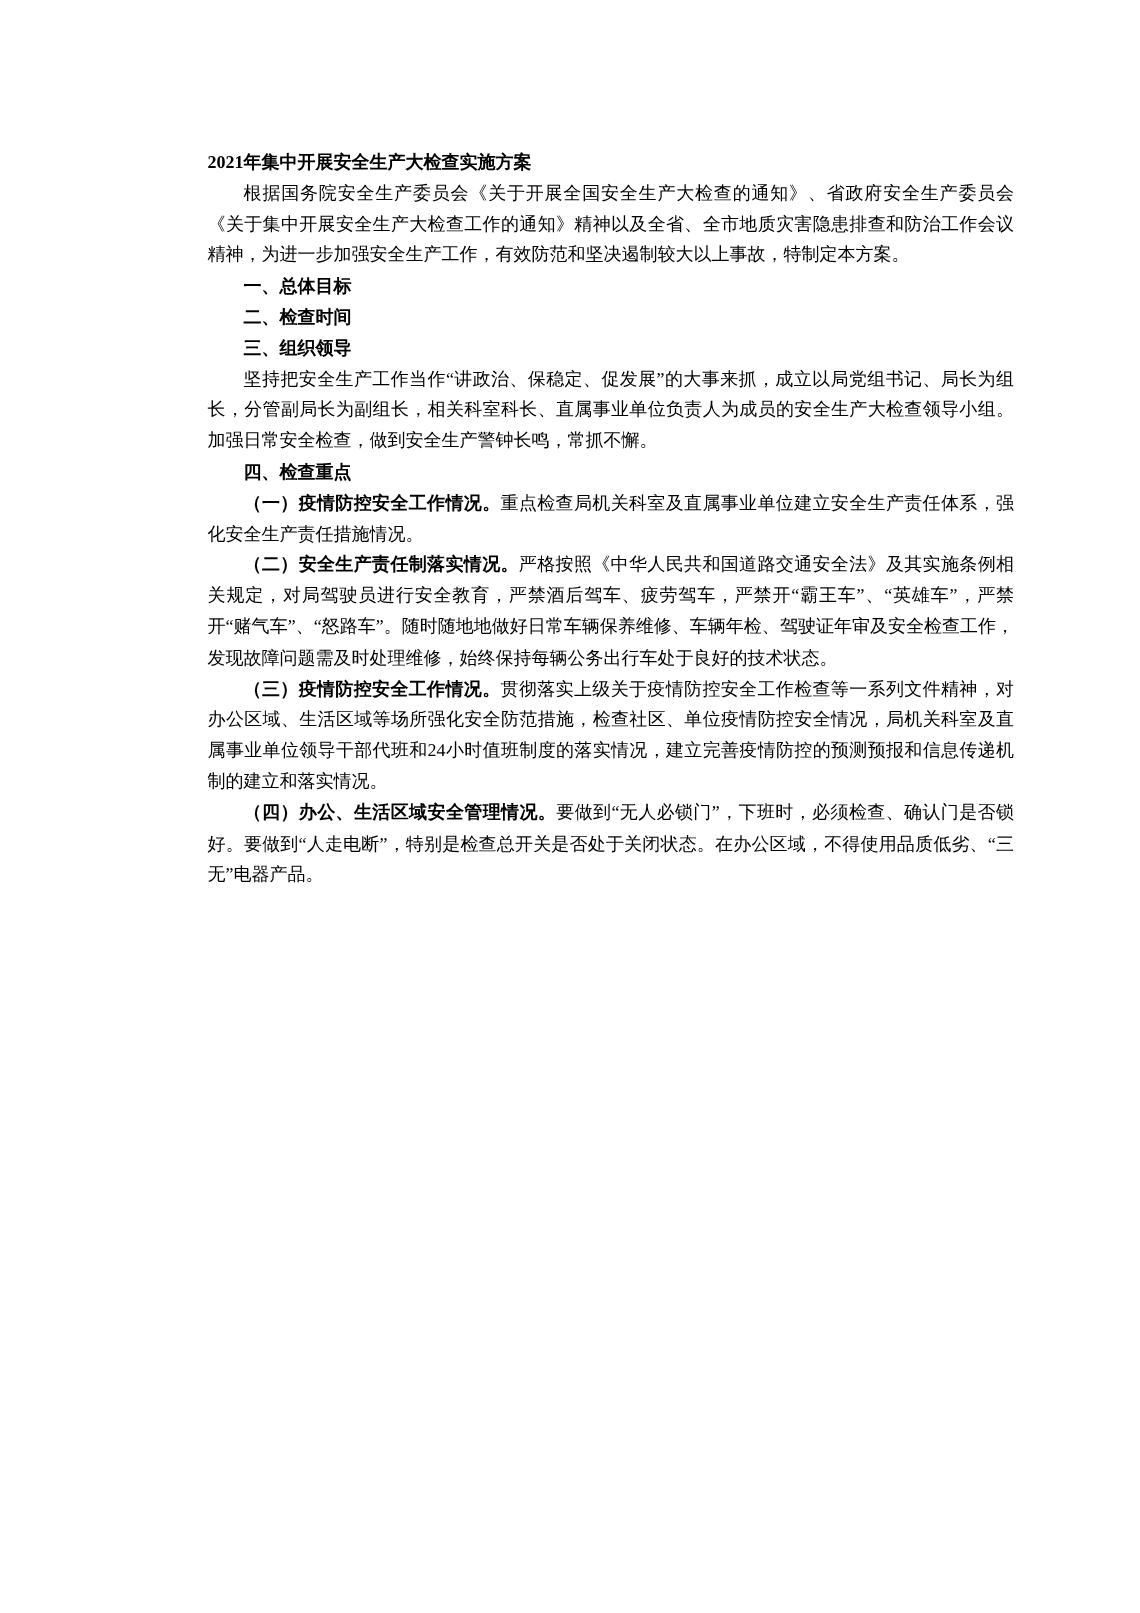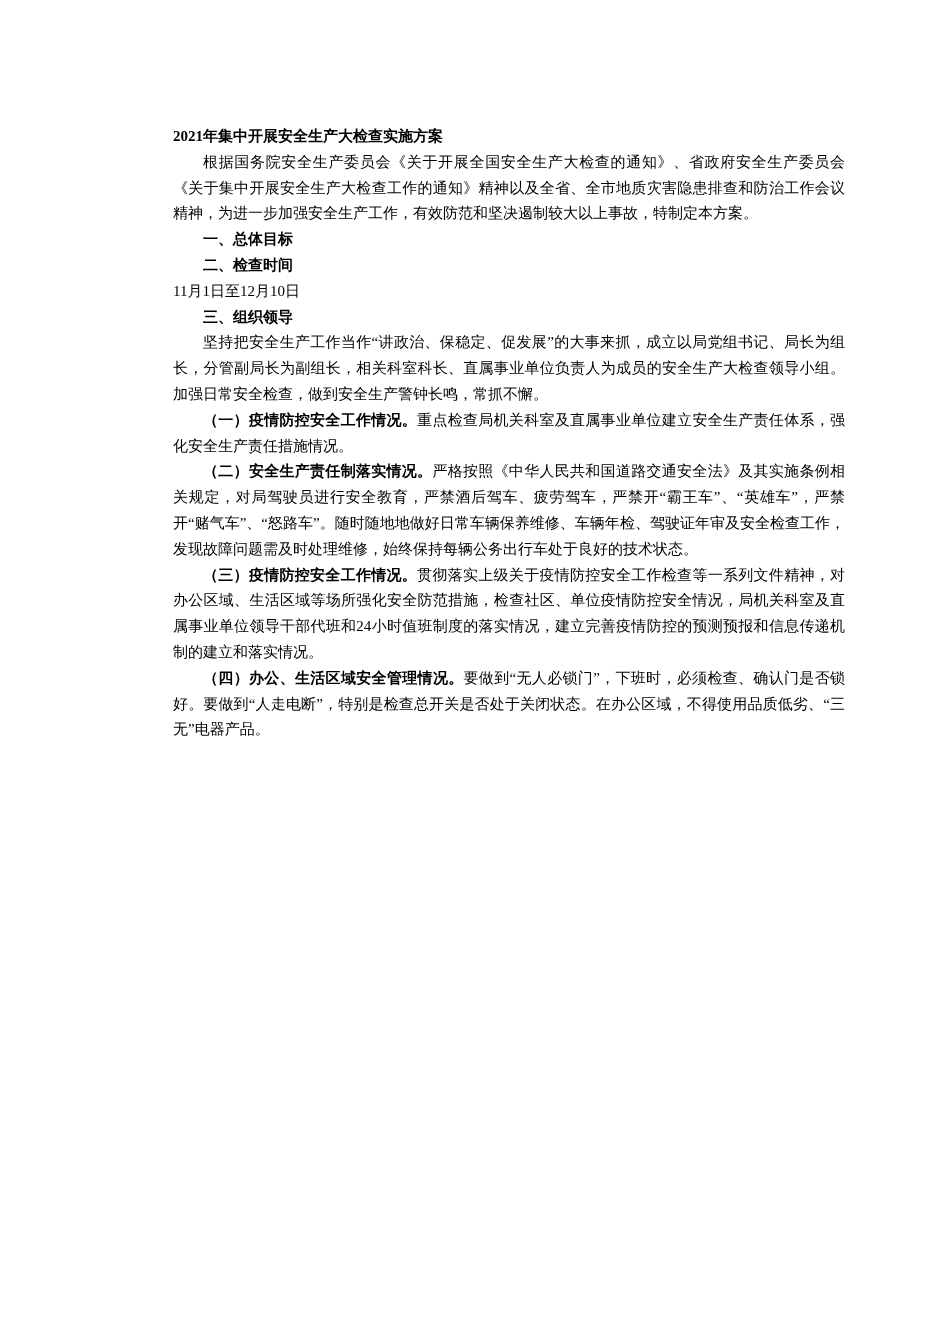--- a/index.html
+++ b/index.html
@@ -66,26 +66,26 @@
 
     <p class="doc-title">2021年集中开展安全生产大检查实施方案</p>
 
     <p>根据国务院安全生产委员会《关于开展全国安全生产大检查的通知》、省政府安全生产委员会《关于集中开展安全生产大检查工作的通知》精神以及全省、全市地质灾害隐患排查和防治工作会议精神，为进一步加强安全生产工作，有效防范和坚决遏制较大以上事故，特制定本方案。</p>
 
     <p class="section-heading">一、总体目标</p>
 
 
     <p class="section-heading">二、检查时间</p>
 
-    <p class="no-indent">11月1日至12月10日</p>
 
     <p class="section-heading">三、组织领导</p>
 
     <p>坚持把安全生产工作当作“讲政治、保稳定、促发展”的大事来抓，成立以局党组书记、局长为组长，分管副局长为副组长，相关科室科长、直属事业单位负责人为成员的安全生产大检查领导小组。加强日常安全检查，做到安全生产警钟长鸣，常抓不懈。</p>
 
+    <p class="section-heading">四、检查重点</p>
 
     <p>
       <span class="item-label">（一）疫情防控安全工作情况。</span><span>重点检查局机关科室及直属事业单位建立安全生产责任体系，强化安全生产责任措施情况。</span>
     </p>
 
     <p>
       <span class="item-label">（二）安全生产责任制落实情况。</span><span>严格按照《中华人民共和国道路交通安全法》及其实施条例相关规定，对局驾驶员进行安全教育，严禁酒后驾车、疲劳驾车，严禁开“霸王车”、“英雄车”，严禁开“赌气车”、“怒路车”。随时随地地做好日常车辆保养维修、车辆年检、驾驶证年审及安全检查工作，发现故障问题需及时处理维修，始终保持每辆公务出行车处于良好的技术状态。</span>
     </p>
 
     <p>

